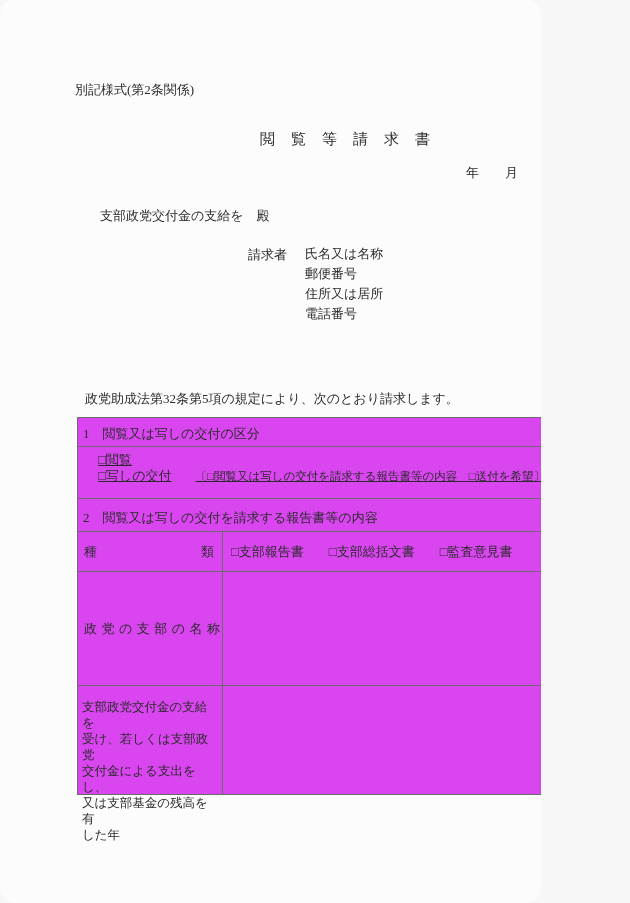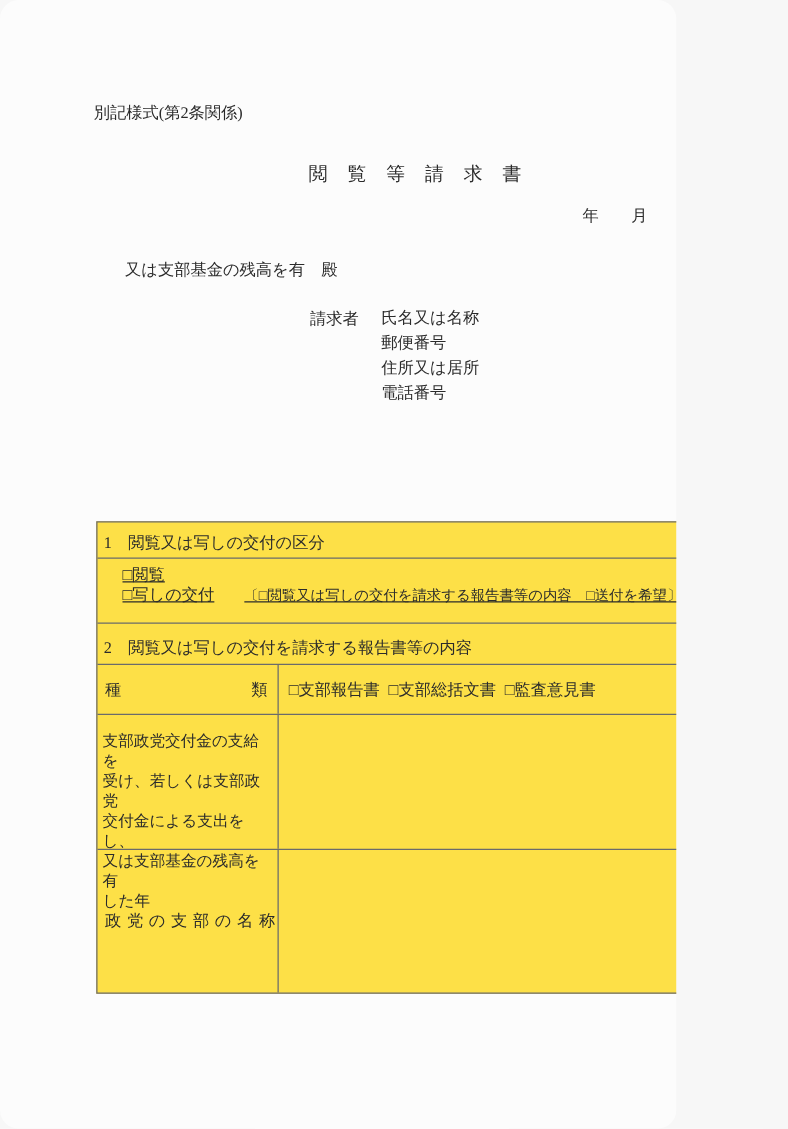--- a/index.html
+++ b/index.html
@@ -10,78 +10,79 @@
     background:#fcfcfc;
     font-family:"Liberation Serif","DejaVu Serif",serif;
     font-size:13px;
     color:#2b2b2b;
     overflow:hidden;
     border-radius:15px;
   }
   .abs { position:absolute; white-space:nowrap; }
 
   .form-note   { left:75px;  top:81px; }
-  .doc-title   { left:247px; top:130px; font-size:15px; letter-spacing:16px; }
+  .doc-title   { left:260px; top:130px; font-size:15px; letter-spacing:16px; }
   .date-line   { left:466px; top:164px; display:flex; gap:26px; }
   .addressee   { left:100px; top:207px; }
   .req-label   { left:248px; top:246px; }
   .req-fields  { left:305px; top:246px; }
   .req-fields .fld { height:20px; line-height:16px; }
   .corp-note   { left:247px; top:337px; line-height:17.5px; white-space:pre-line; }
   .statement   { left:85px;  top:390px; }
 
   .form-table {
     left:77px; top:417px; width:476px;
     border:1px solid #6b6b6b;
-    background:#fde047;
+    background:#d946ef;
   }
   .row { border-bottom:1px solid #6b6b6b; }
   .row:last-child { border-bottom:none; }
   .r1 { height:29px; display:flex; align-items:flex-end; padding:0 4px 3px 5px; }
   .r2 { height:52px; padding:5px 0 0 20px; }
   .r2 .cbline { height:16px; line-height:16px; display:flex; align-items:baseline;text-decoration:underline; }
   .copy-opts { margin-left:24px; font-size:11.5px; }
   .r3 { height:33px; display:flex; align-items:flex-end; padding:0 0 4px 5px;font-family:Liberation Serif, serif; }
   .r4 { height:40px; display:flex; }
   .r5 { height:114px; display:flex; }
   .r6 { height:108px; display:flex; }
   .cell-l { width:145px; border-right:1px solid #6b6b6b; }
   .cell-r { flex:1; }
   .r4 .cell-l { display:flex; justify-content:space-between; align-items:center; padding:0 8px 0 6px; }
-  .r4 .cell-r { display:flex; align-items:center; gap:7px; padding-left:8px; }
+  .r4 .cell-r { display:flex; align-items:center; gap:25px; padding-left:8px; }
   .r5 .cell-l { display:flex; align-items:center; padding-left:6px; letter-spacing:4.5px; }
   .r6 .cell-l { padding:13px 2px 0 4px; line-height:16px; font-size:12.5px; white-space:pre-line; }
 </style>
 </head>
 <body>
 
 <div class="page">
 
   <div class="abs form-note">別記様式(第2条関係)</div>
 
   <div class="abs doc-title">閲覧等請求書</div>
 
   <div class="abs date-line">
     <span>年</span>
     <span>月</span>
     <span>日</span>
   </div>
 
-  <div class="abs addressee">又は支部基金の残高を有　殿</div>
+  <div class="abs addressee">支部政党交付金の支給を　殿</div>
 
   <div class="abs req-label">請求者</div>
 
   <div class="abs req-fields">
     <div class="fld">氏名又は名称</div>
     <div class="fld">郵便番号</div>
     <div class="fld">住所又は居所</div>
     <div class="fld">電話番号</div>
   </div>
 
 
+  <div class="abs statement">政党助成法第32条第5項の規定により、次のとおり請求します。</div>
 
   <div class="abs form-table">
 
     <div class="row r1">
       <span>1　閲覧又は写しの交付の区分</span>
     </div>
 
     <div class="row r2">
       <div class="cbline">
         <span>□閲覧</span>
@@ -101,30 +102,30 @@
         <span>種</span>
         <span>類</span>
       </div>
       <div class="cell-r">
         <span>□支部報告書</span>
         <span>□支部総括文書</span>
         <span>□監査意見書</span>
       </div>
     </div>
 
+    <div class="row r5">
+      <div class="cell-l">
+        <span>政党の支部の名称</span>
+      </div>
+      <div class="cell-r"></div>
+    </div>
+
     <div class="row r6">
       <div class="cell-l">支部政党交付金の支給を
 受け、若しくは支部政党
 交付金による支出をし、
 又は支部基金の残高を有
 した年</div>
       <div class="cell-r"></div>
     </div>
 
-    <div class="row r5">
-      <div class="cell-l">
-        <span>政党の支部の名称</span>
-      </div>
-      <div class="cell-r"></div>
-    </div>
-
   </div>
 </div>
 
 </body></html>

